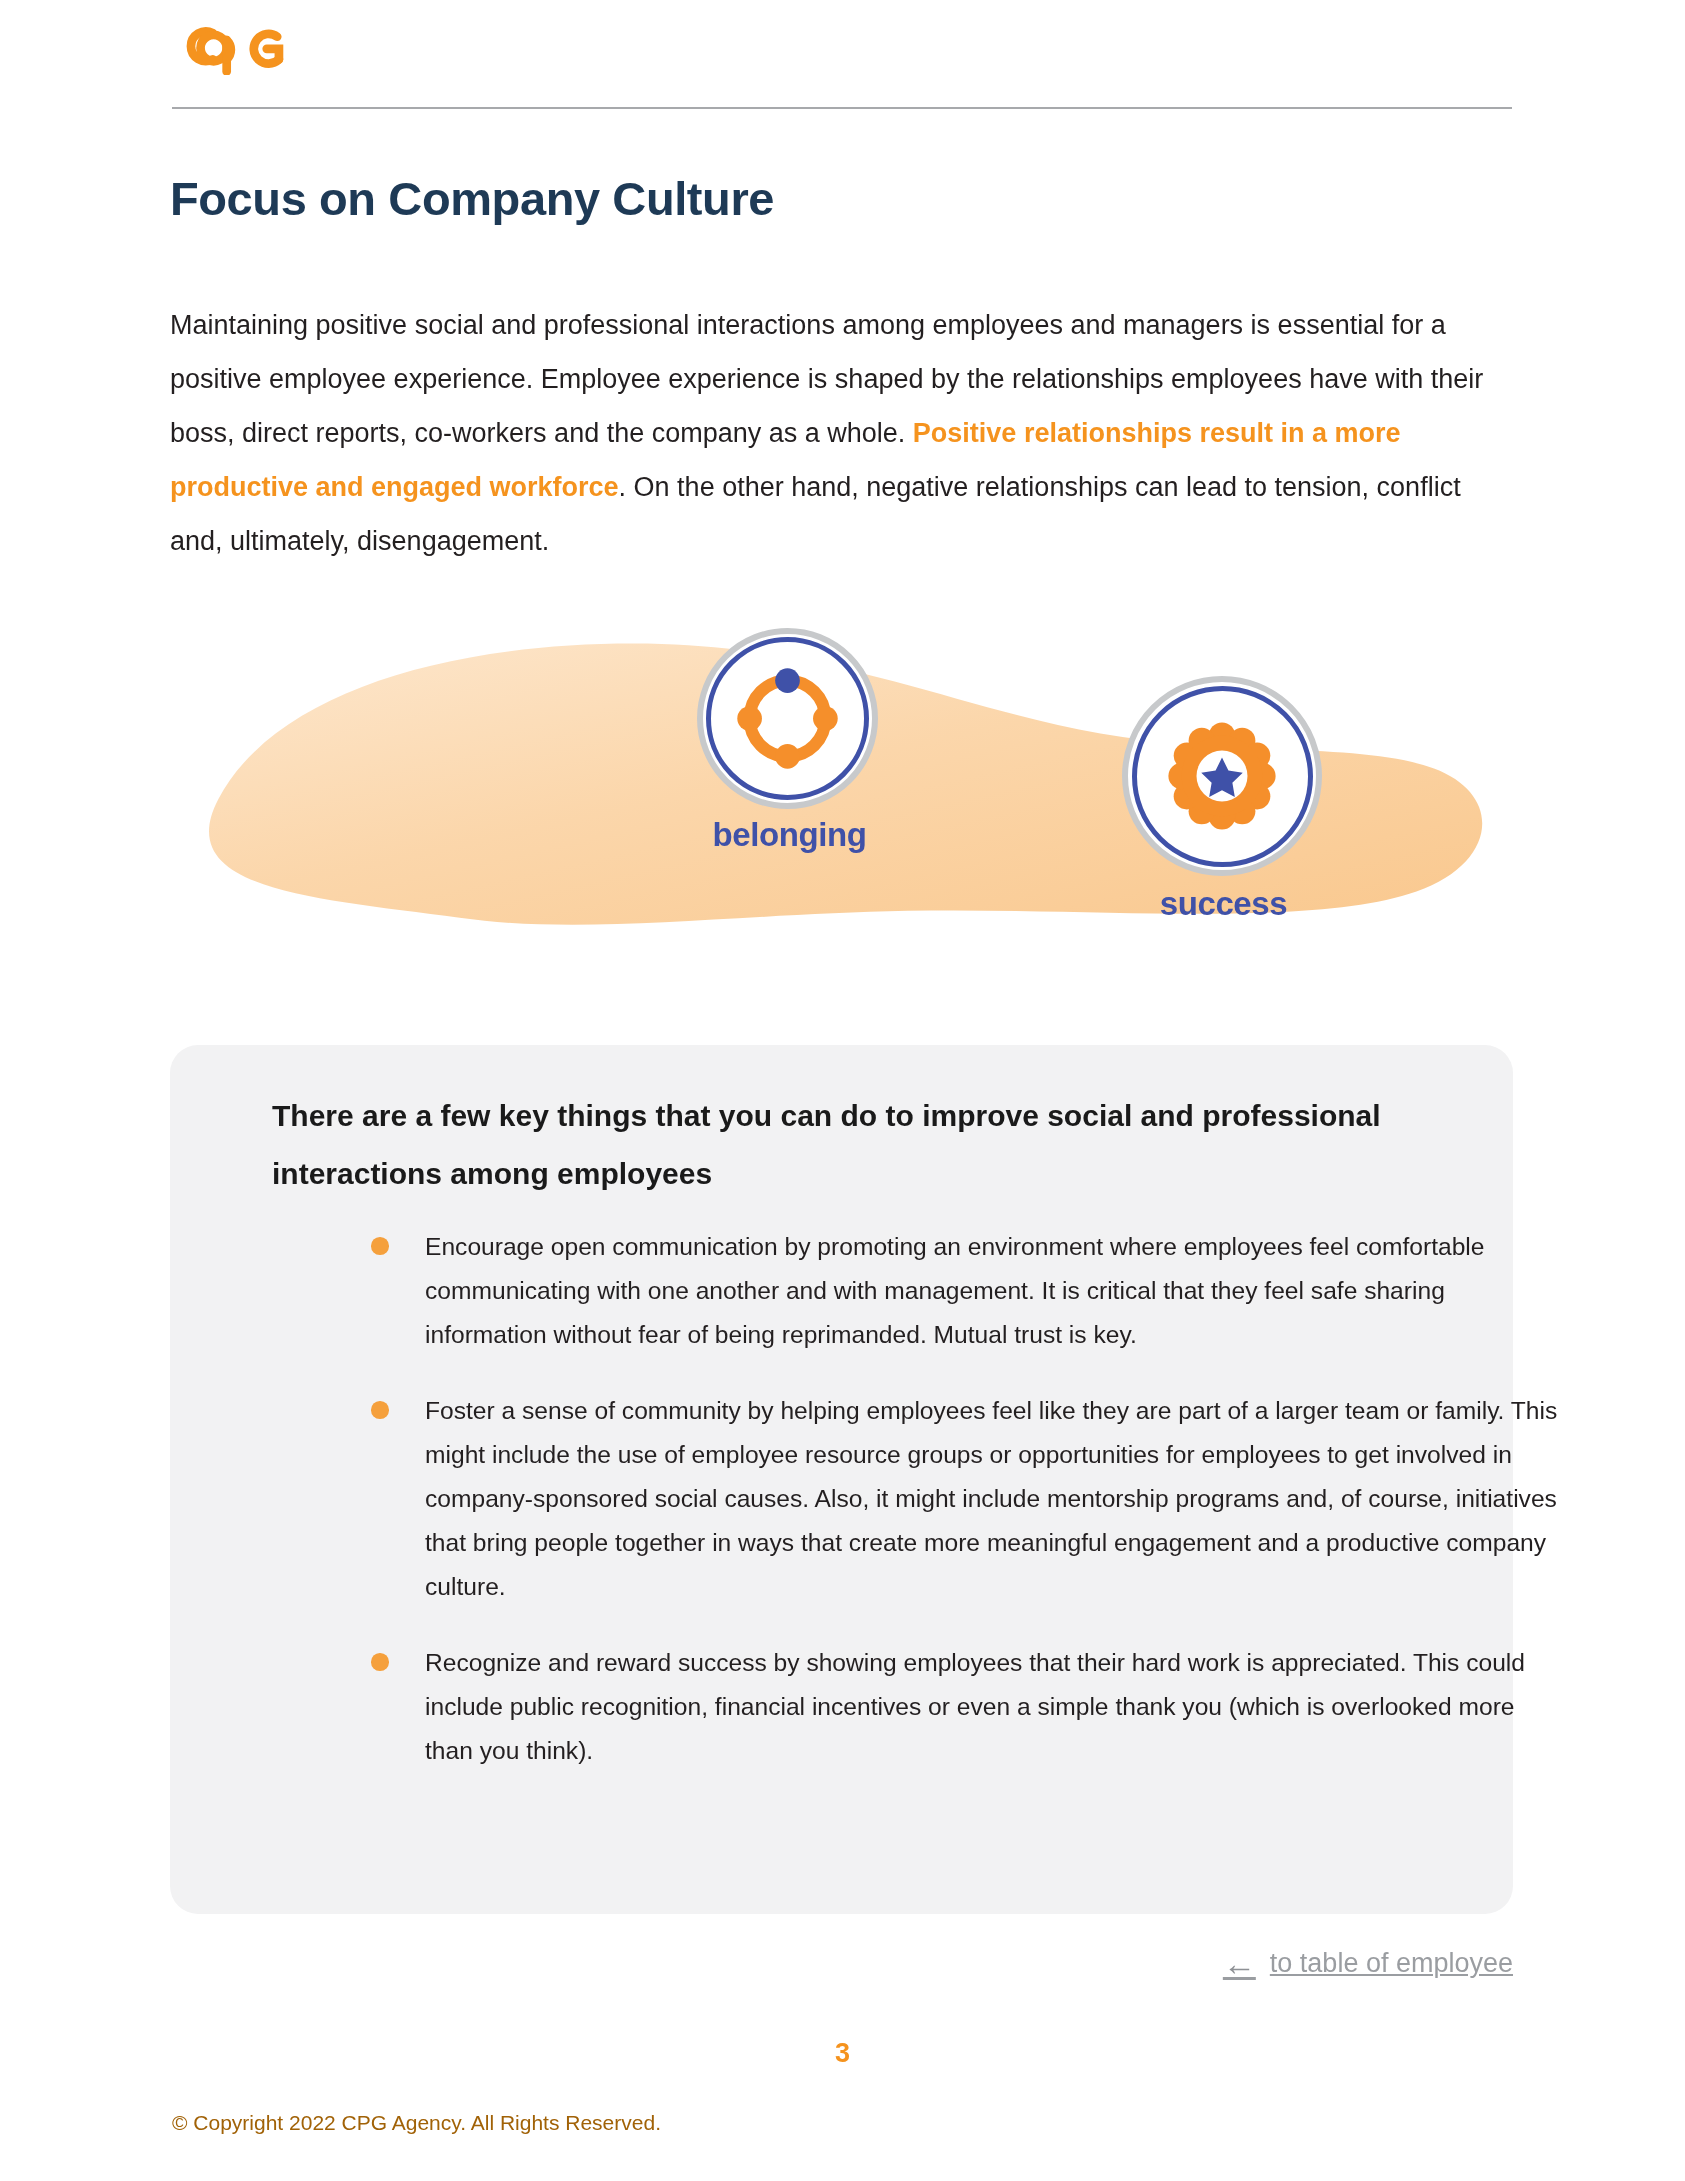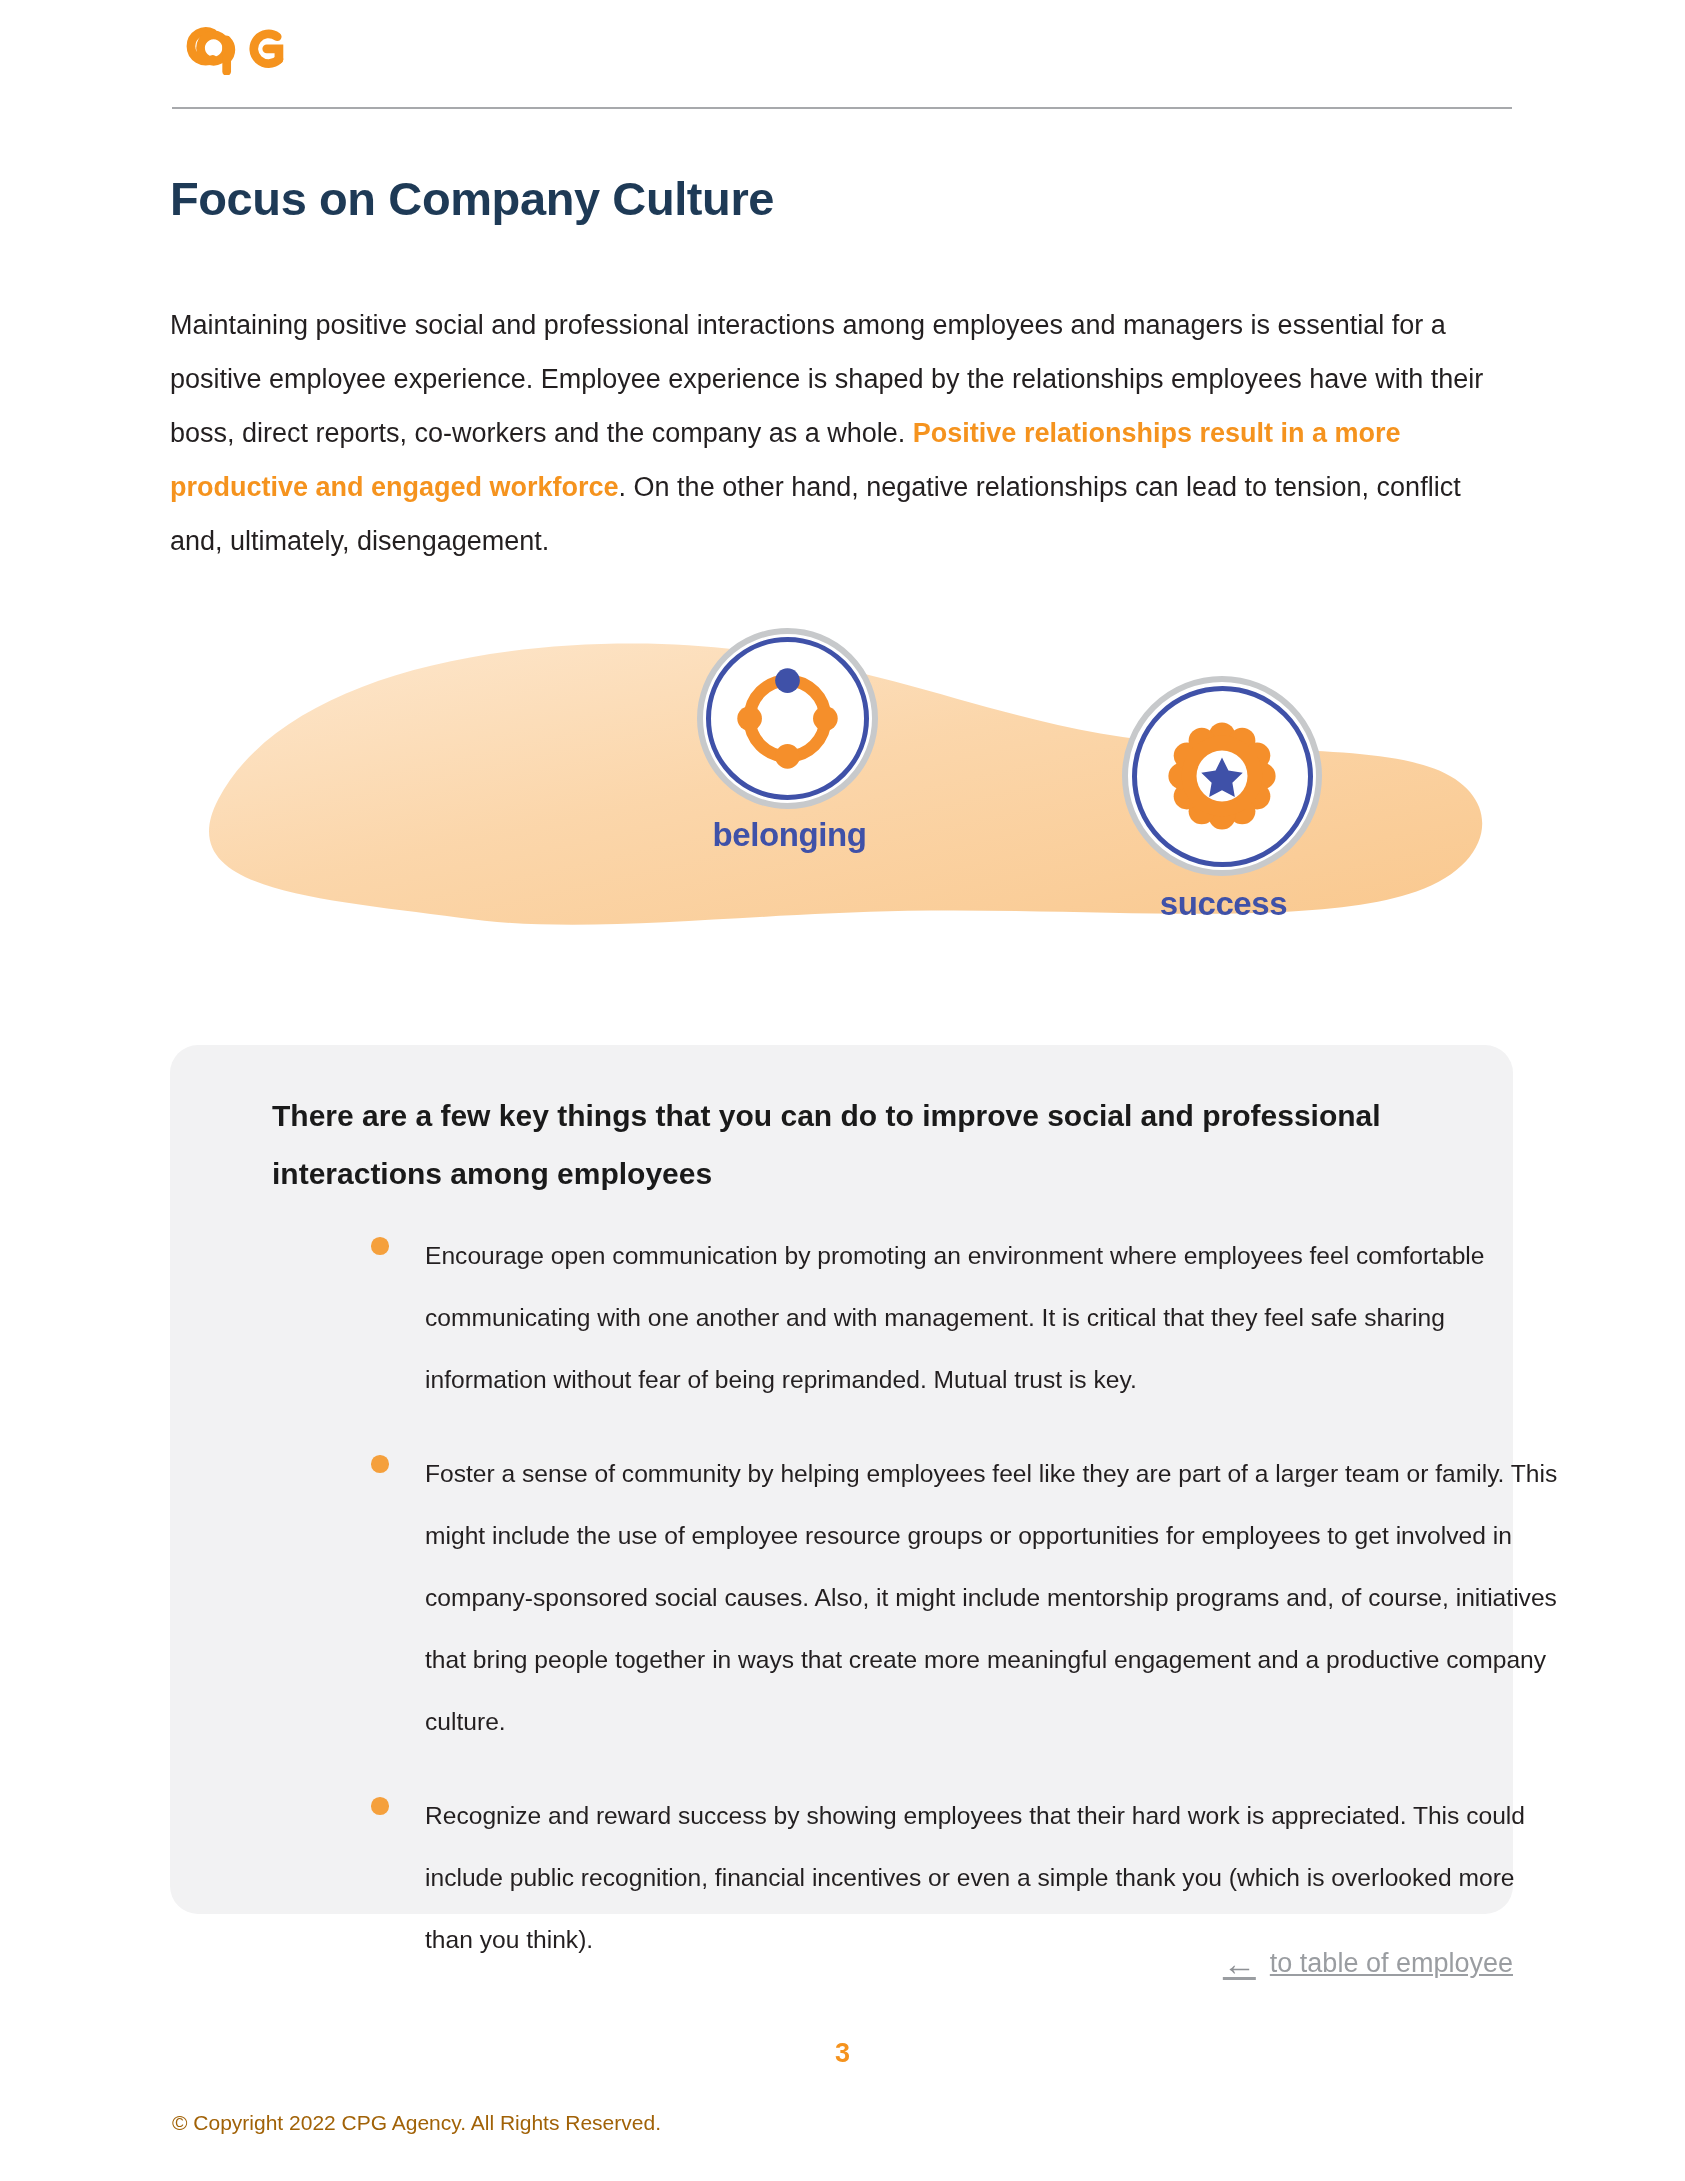--- a/index.html
+++ b/index.html
@@ -110,21 +110,21 @@
   }
   .bullet {
     position:relative; margin-bottom:32px;
   }
   .bullet .dot {
     position:absolute; left:-54px; top:12.3px;
     width:17.6px; height:17.6px; border-radius:50%;
     background:#f5a03c;
   }
   .bullet .btext {
-    font-size:24.6px; line-height:62px; color:#231f20;
+    font-size:24.6px; line-height:44px; color:#231f20;
   }
 
   
   .toc-link {
     position:absolute; right:172px; top:1947px;
     display:flex; align-items:center; gap:14px;
     color:#9a9da1; font-size:27px;
   }
   .toc-link .arrow { font-size:33px; line-height:1; color:#8e9195; }
 

